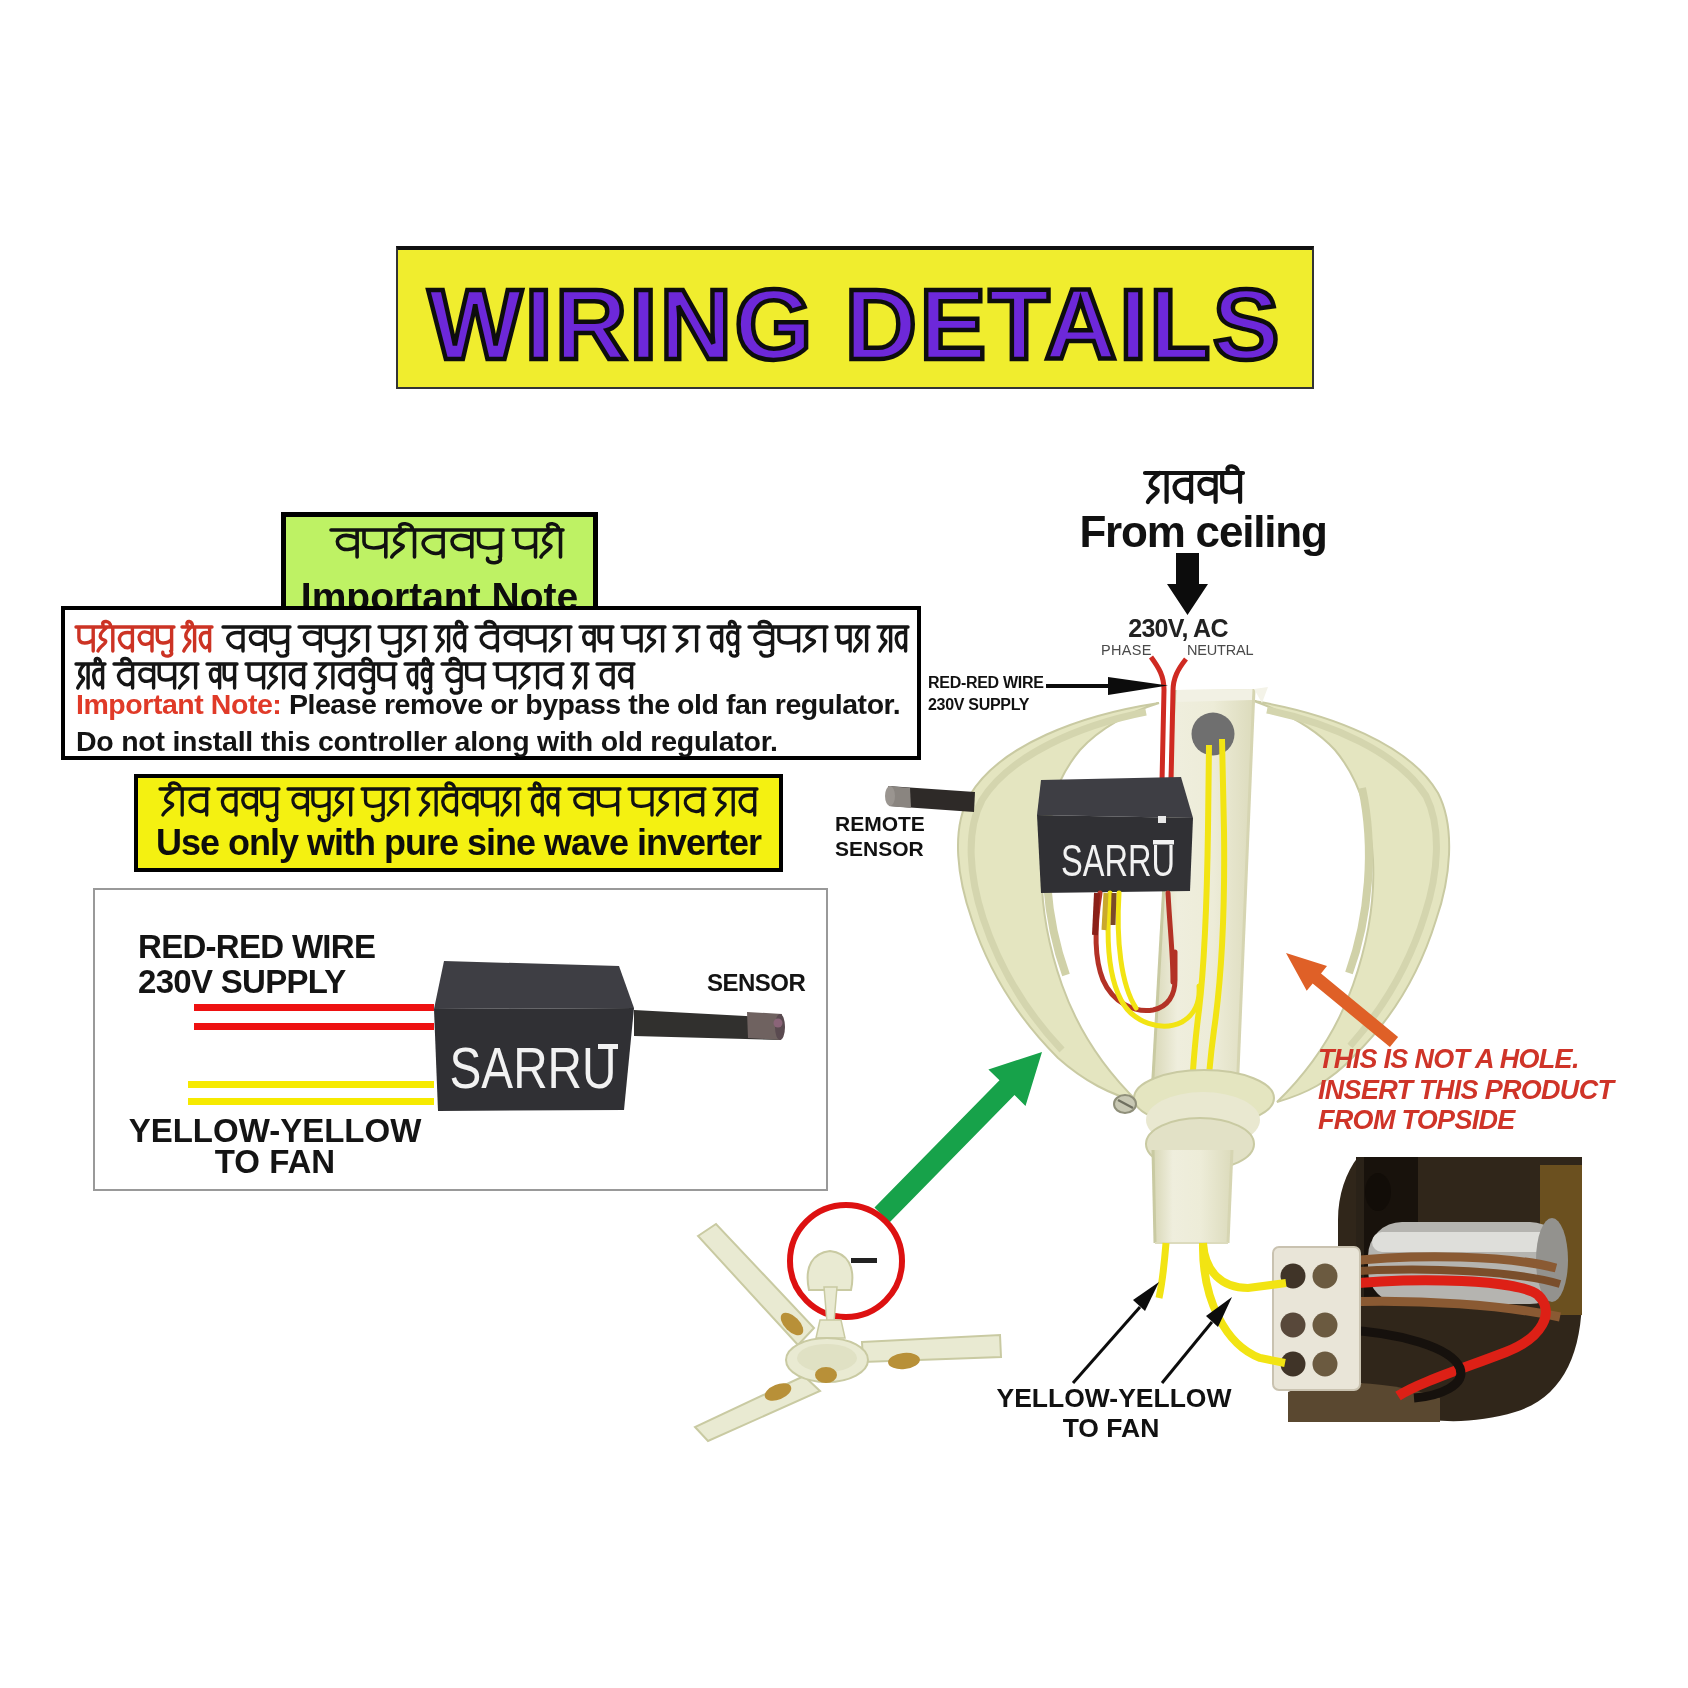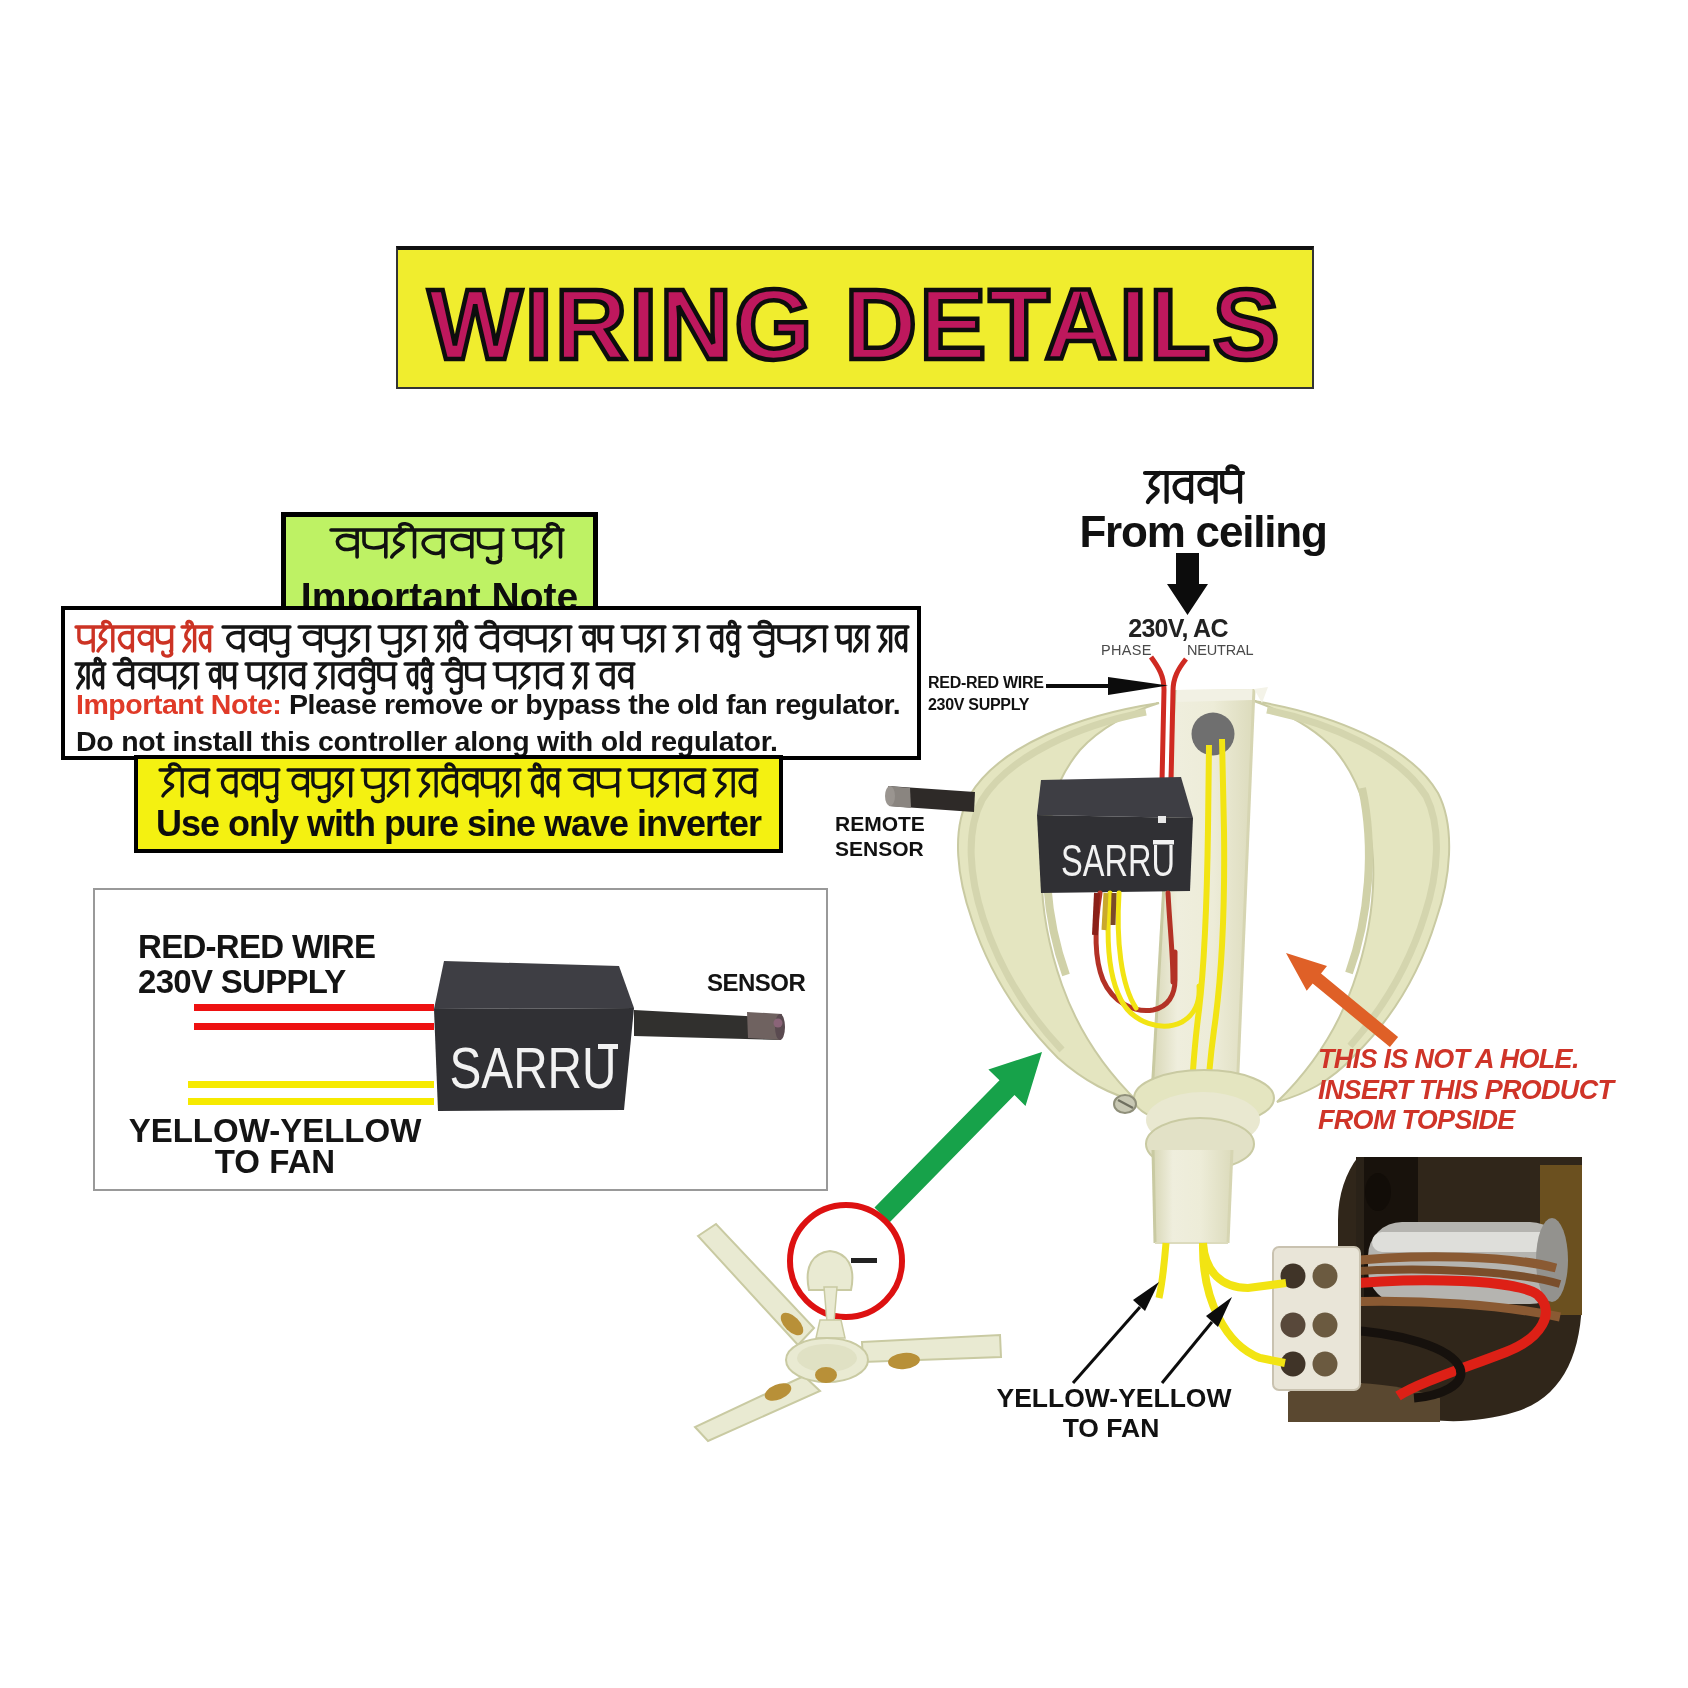--- a/index.html
+++ b/index.html
@@ -1,30 +1,30 @@
 <!DOCTYPE html>
 <html><head><meta charset="utf-8">
 <style>
   html,body { margin:0; padding:0; width:1688px; height:1688px; background:#ffffff;
     font-family:"Liberation Sans", sans-serif; }
   .abs { position:absolute; }
   .banner { left:396px; top:246px; width:918px; height:143px; background:#f0ed2e;
     border:2px solid #333; border-top:4px solid #111; box-sizing:border-box;
     display:flex; align-items:center; justify-content:center; padding-top:12px; }
-  .banner span { font-weight:bold; font-size:100px; letter-spacing:2.4px; color:#be185d; white-space:nowrap; -webkit-text-stroke:4.5px #0d0d0d; }
+  .banner span { font-weight:bold; font-size:100px; letter-spacing:2.4px; color:#6d28d9; white-space:nowrap; -webkit-text-stroke:4.5px #0d0d0d; }
   .pinkbox { left:281px; top:482px; width:317px; height:126px; background:#bef264;
     border:5px solid #000; box-sizing:border-box;margin-top:30px; }
   .impnote { position:absolute; left:0; top:57px; width:100%; text-align:center;
     font-weight:bold; font-size:39px; line-height:46px; color:#0d0d0d; text-decoration:underline; }
   .notebox { left:37px; top:606px; width:860px; height:154px; background:#fff;
     border:4px solid #000; box-sizing:border-box;margin-left:24px; }
   .nl3 { position:absolute; left:11px; top:80px; font-size:28.5px; line-height:28.5px; font-weight:bold; color:#141414; white-space:nowrap; letter-spacing:-0.45px; }
   .nl4 { position:absolute; left:11px; top:117px; font-size:28.5px; line-height:28.5px; font-weight:bold; color:#141414; white-space:nowrap; letter-spacing:-0.25px; }
   .red { color:#e03a28; }
-  .yellowbox { left:134px; top:755px; width:649px; height:98px; background:#f4f111;
+  .yellowbox { left:134px; top:774px; width:649px; height:98px; background:#f4f111;
     border:4px solid #000; box-sizing:border-box; }
   .ybe { position:absolute; left:0; top:45px; width:100%; text-align:center; line-height:40px;
     font-size:36px; font-weight:bold; color:#0d0d0d; letter-spacing:-1px; white-space:nowrap; }
   .prodbox { left:93px; top:888px; width:735px; height:303px; background:#fff;
     border:2px solid #999; box-sizing:border-box; }
   .pt1 { position:absolute; left:43px; top:39px; font-size:33px; font-weight:bold; color:#141414; letter-spacing:-0.7px; line-height:35px; }
   .pt2 { position:absolute; left:30px; top:225px; width:300px; text-align:center; font-size:33px; font-weight:bold; color:#141414; letter-spacing:0px; line-height:31px; }
   .sensorlbl { position:absolute; left:612px; top:79px; font-size:24px; font-weight:bold; color:#141414; letter-spacing:-0.5px; }
 </style></head>
 <body>

